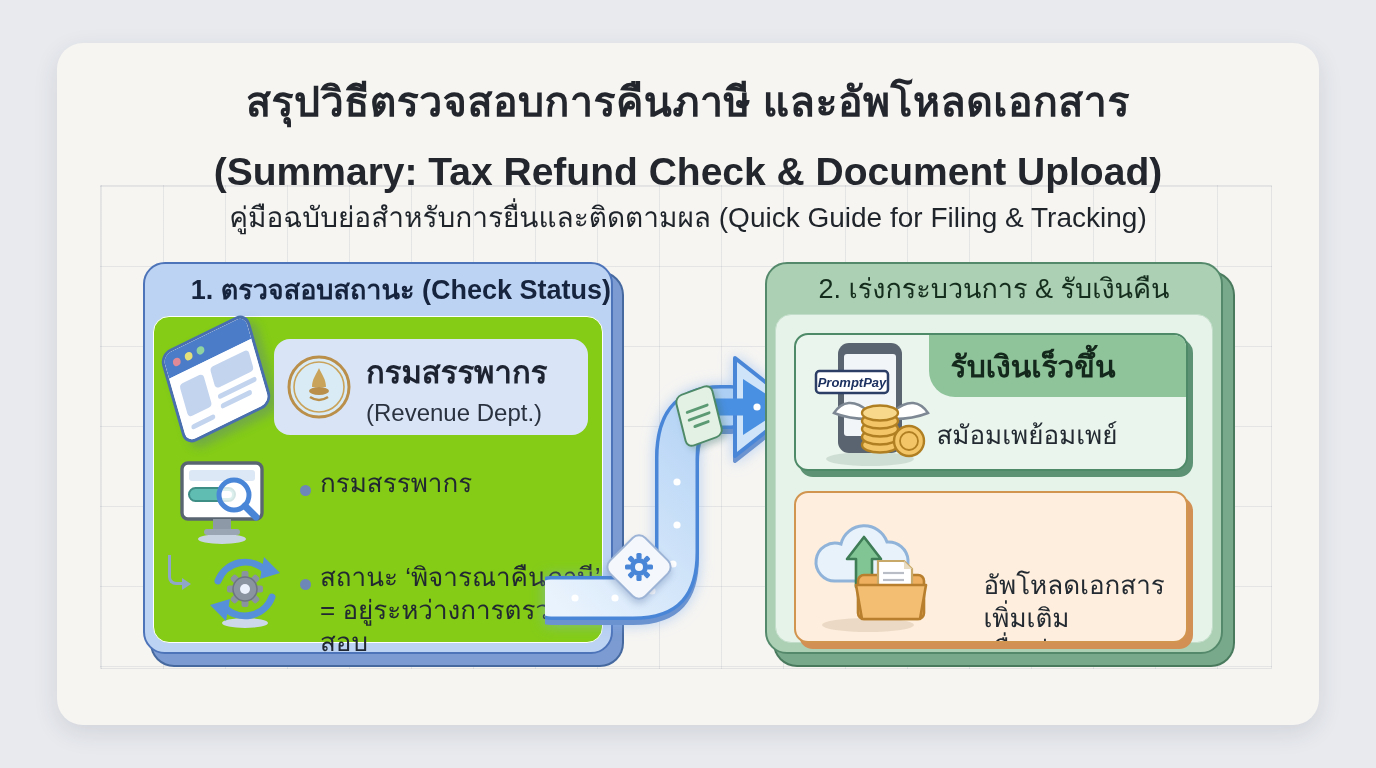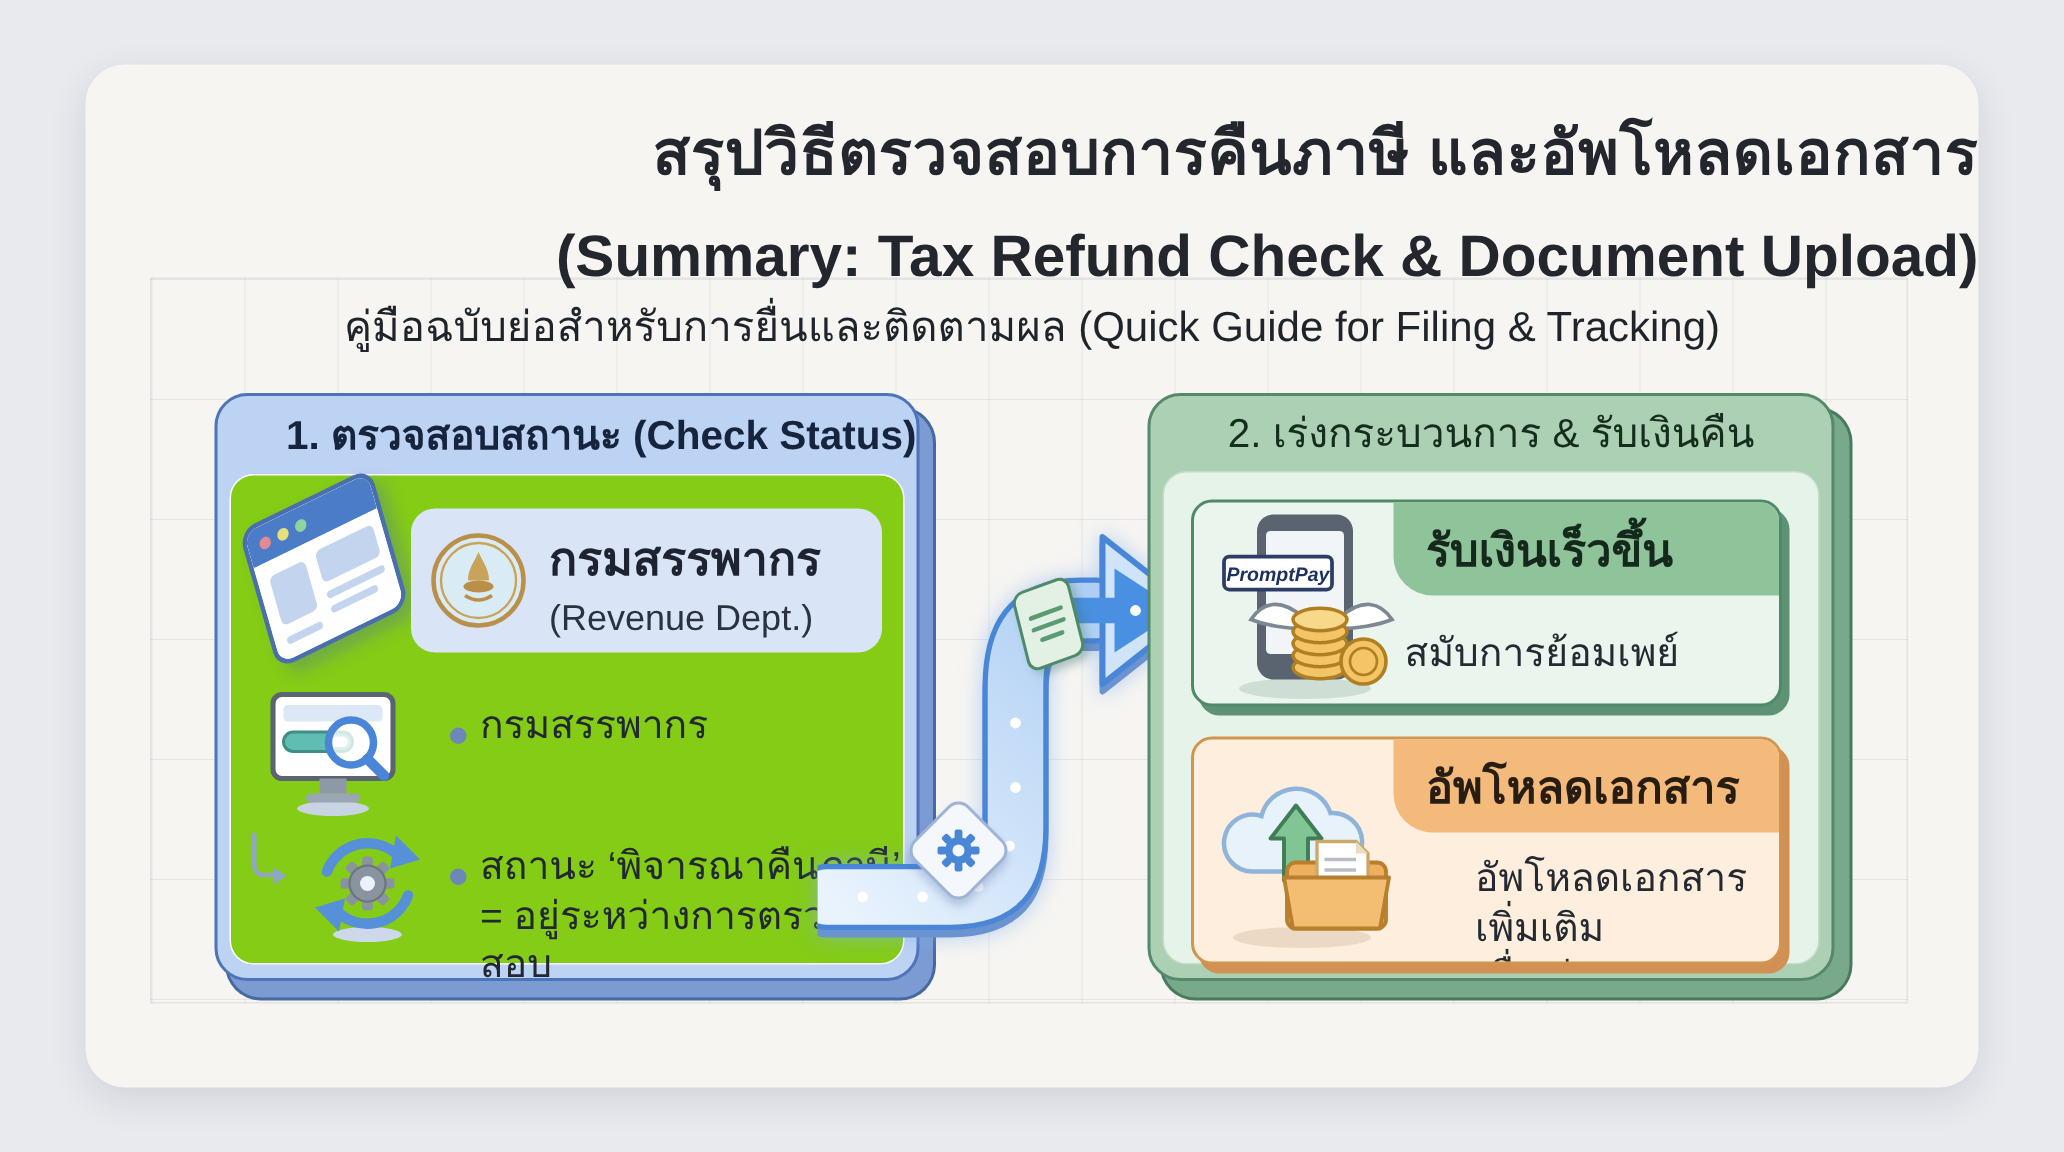--- a/index.html
+++ b/index.html
@@ -8,21 +8,21 @@
     background:#e8eaee;
     font-family:"Liberation Sans","DejaVu Sans",sans-serif;
     color:#23272d;
     position:relative;
   }
   .card {
     position:absolute; left:57px; top:43px; width:1262px; height:682px;
     background:#f6f5f2; border-radius:26px;
     box-shadow:0 8px 24px rgba(40,50,70,.12);
   }
-  .titles { position:absolute; top:26px; left:0; right:0; text-align:right; z-index:3; }
+  .titles { position:absolute; top:26px; left:0; right:0; text-align:center; z-index:3; }
   .title-th { font-size:41px; font-weight:700; letter-spacing:.5px; color:#23262c; }
   .title-en { font-size:39px; font-weight:700; color:#23262c; margin-top:16px; }
   .grid-area {
     position:absolute; left:43px; top:142px; width:1172px; height:484px;
     background:
       linear-gradient(to right, rgba(110,120,140,.13) 1px, transparent 1px) 0 0 / 62px 100%,
       linear-gradient(to bottom, rgba(110,120,140,.13) 1px, transparent 1px) 0 0 / 100% 80px;
     border:1px solid rgba(110,120,140,.14);
   }
   .subtitle {
@@ -285,21 +285,21 @@
     <div class="doc-line" style="width:24px"></div>
     <div class="doc-line" style="width:17px"></div>
   </div>
 
   <div class="panel panel-right">
     <div class="panel-header">2. เร่งกระบวนการ &amp; รับเงินคืน</div>
     <div class="panel-inner-green">
 
       <div class="subbox subbox-1">
         <div class="subbox-tab">รับเงินเร็วขึ้น</div>
-        <div class="subbox-body">สมับการย้อมเพย์</div>
+        <div class="subbox-body">สมัอมเพย้อมเพย์</div>
         <svg class="subbox-illu" style="left:14px; top:6px;" width="128" height="126" viewBox="0 0 128 126">
           <ellipse cx="60" cy="118" rx="44" ry="7" fill="rgba(90,120,100,.18)"></ellipse>
           <rect x="28" y="2" width="64" height="110" rx="11" fill="#5a6470"></rect>
           <rect x="34" y="13" width="52" height="82" rx="3" fill="#f2f5f8"></rect>
           <circle cx="60" cy="103" r="4.5" fill="#cfd6dd"></circle>
 
           <g>
             <path d="M58 70 C44 58 32 60 24 72 C34 76 48 78 58 78 Z" fill="#ffffff" stroke="#7d8894" stroke-width="2.5"></path>
             <path d="M84 70 C98 58 110 60 118 72 C108 76 94 78 84 78 Z" fill="#ffffff" stroke="#7d8894" stroke-width="2.5"></path>
             <g stroke="#b07f22" stroke-width="2.4" fill="#f3c566">
@@ -314,21 +314,20 @@
           </g>
 
           <g>
             <rect x="6" y="30" width="72" height="22" rx="3.5" fill="#ffffff" stroke="#2c3e66" stroke-width="2.5"></rect>
             <text x="42" y="46" text-anchor="middle" font-size="13" font-weight="bold" font-style="italic" fill="#1d3160">PromptPay</text>
           </g>
         </svg>
       </div>
 
       <div class="subbox subbox-2">
-        <div class="subbox-tab">อัพโหลดเอกสาร</div>
         <div class="subbox-body">
           <div>อัพโหลดเอกสารเพิ่มเติม</div>
           <div>เพื่อเร่งการตรวจสอบ</div>
         </div>
         <svg class="subbox-illu" style="left:10px; top:10px;" width="130" height="132" viewBox="0 0 130 132">
           <ellipse cx="62" cy="122" rx="46" ry="7" fill="rgba(140,100,60,.15)"></ellipse>
           <path d="M30 78 a19 19 0 1 1 5 -37 a24 24 0 0 1 46 -2 a17 17 0 1 1 3 39 Z" fill="#e8f2fb" stroke="#8fb3d9" stroke-width="3"></path>
           <polygon points="47,28 64,50 55,50 55,78 39,78 39,50 30,50" fill="#82c595" stroke="#3e7d55" stroke-width="2.6" stroke-linejoin="round" transform="translate(11,6)"></polygon>
           <g>
             <rect x="52" y="72" width="66" height="44" rx="6" fill="#eeaf5e" stroke="#b77f2e" stroke-width="2.6"></rect>

